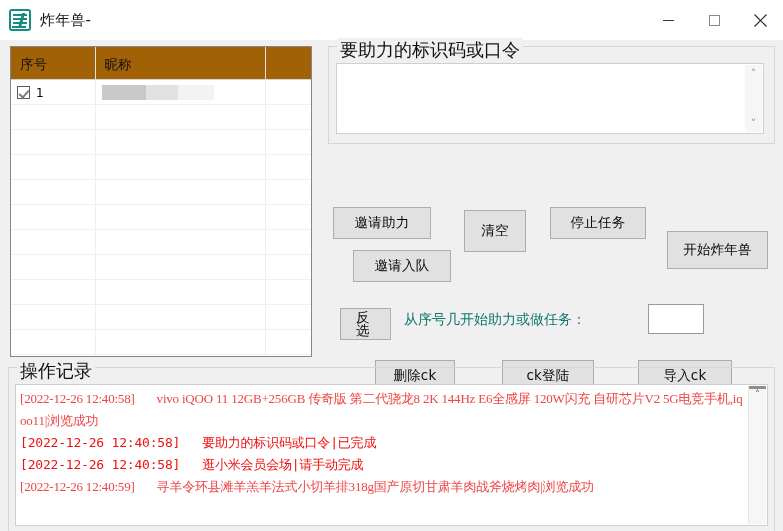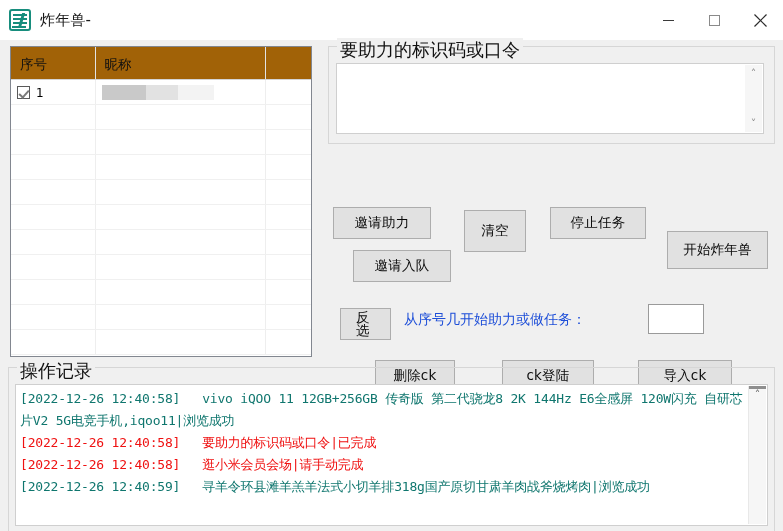--- a/index.html
+++ b/index.html
@@ -234,21 +234,21 @@
   #btn-start         { left: 667px; top: 191px; width: 101px; height: 38px; }
   #btn-invert        { left: 340px; top: 268px; width: 51px; height: 29px; }
   #btn-del-ck        { left: 375px; top: 320px; width: 80px; height: 29px; }
   #btn-ck-login      { left: 502px; top: 320px; width: 92px; height: 29px; }
   #btn-import-ck     { left: 638px; top: 320px; width: 94px; height: 29px; }
 
   #start-label {
     position: absolute;
     left: 404px; top: 271px;
     font-size: 14px;
-    color: #1d4ed8;
+    color: #0f766e;
     white-space: nowrap;
   }
   #start-index-input {
     position: absolute;
     left: 648px; top: 264px;
     width: 56px; height: 30px;
     background: #ffffff;
     border: 1px solid #9a9a9a;
     box-sizing: border-box;
     font-size: 13px;
@@ -280,21 +280,21 @@
     font-size: 13px;
     line-height: 22px;
   }
   .logline {
     white-space: normal;
     word-break: break-all;
     letter-spacing: -0.2px;
   }
   .logline .ts { }
   .logline .gap { display: inline-block; width: 22px; }
-  .log-blue { color: #0f766e; }
+  .log-blue { color: #ef4444; font-family: Liberation Serif, serif; }
   .log-red  { color: #ef1111; }
 
   #log-scroll {
     position: absolute;
     right: 1px; top: 1px;
     bottom: 1px;
     width: 17px;
     background: #f6f6f6;
     border-left: 1px solid #e8e8e8;
   }

